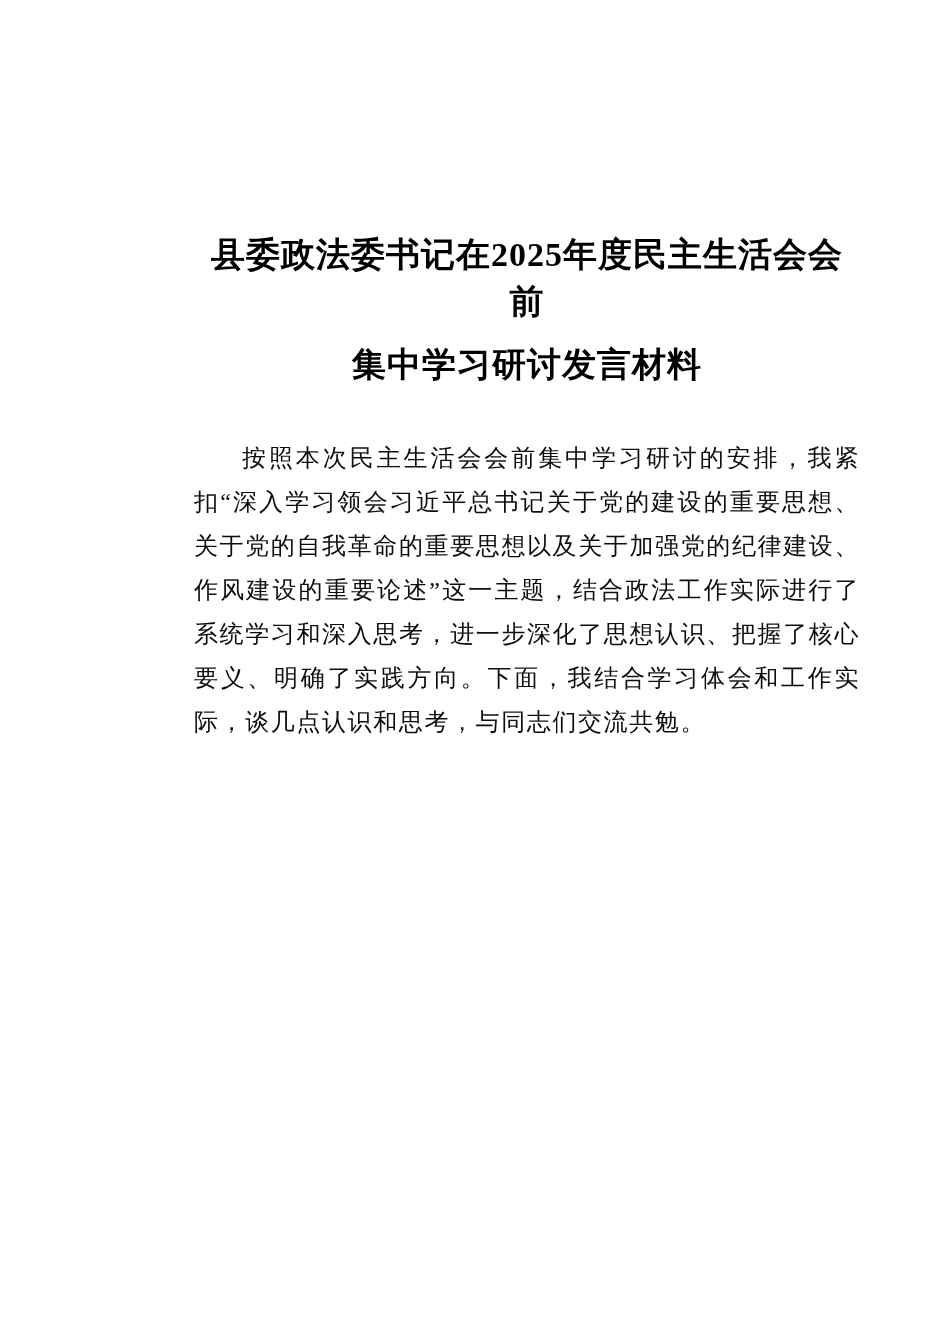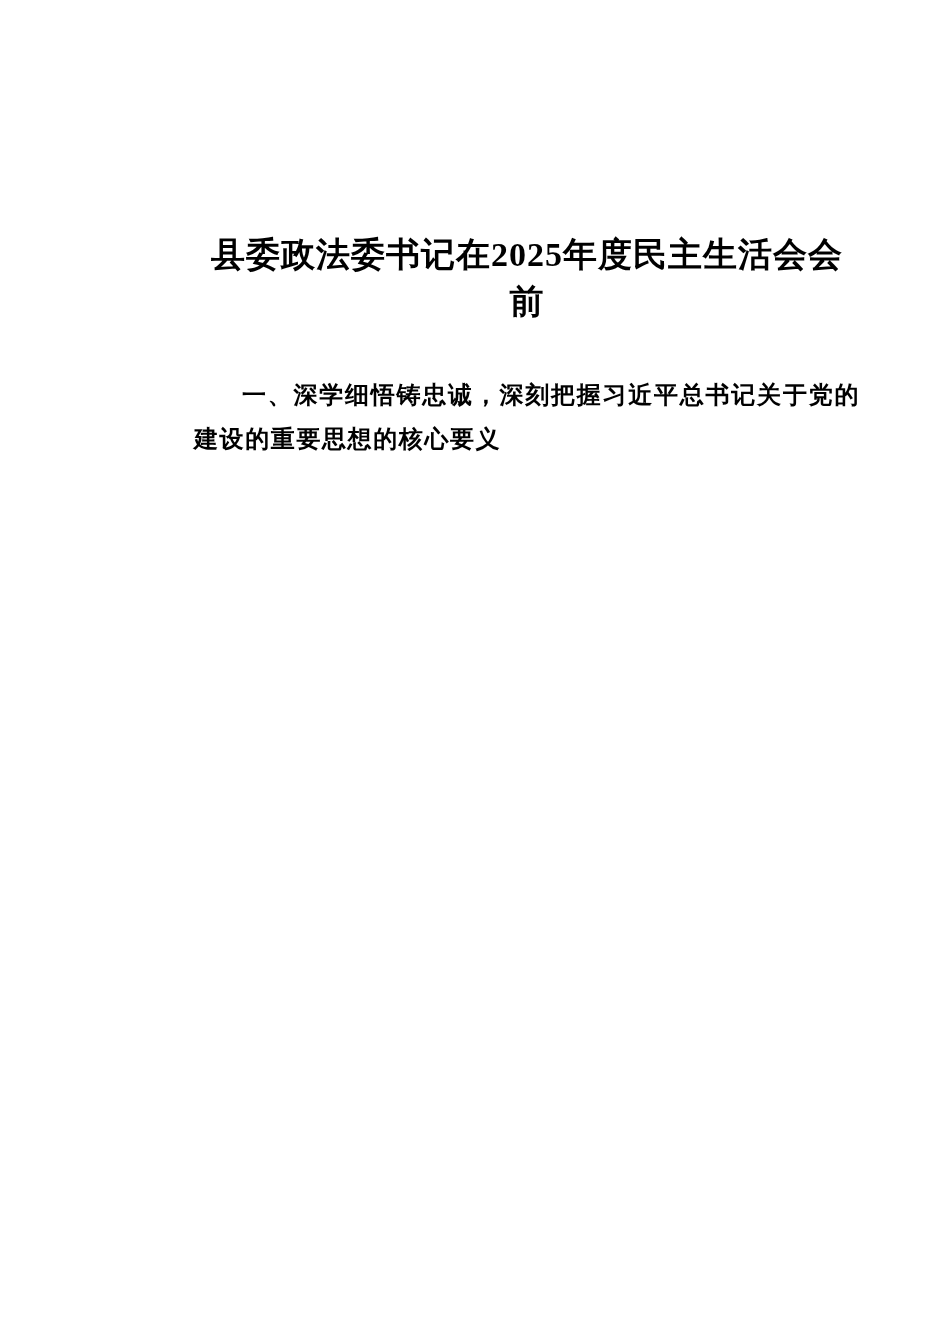--- a/index.html
+++ b/index.html
@@ -50,24 +50,25 @@
     color: #000000;
   }
 </style>
 </head>
 <body>
 
 <div class="page">
 
   <h1 class="doc-title">
     <span class="title-line">县委政法委书记在2025年度民主生活会会前</span>
+    <span class="title-line">集中学习研讨发言材料</span>
   </h1>
 
   <div class="doc-body">
 
+    <p class="para">按照本次民主生活会会前集中学习研讨的安排，我紧扣“深入学习领会习近平总书记关于党的建设的重要思想、关于党的自我革命的重要思想以及关于加强党的纪律建设、作风建设的重要论述”这一主题，结合政法工作实际进行了系统学习和深入思考，进一步深化了思想认识、把握了核心要义、明确了实践方向。下面，我结合学习体会和工作实际，谈几点认识和思考，与同志们交流共勉。</p>
 
-    <p class="para section-heading">一、深学细悟铸忠诚，深刻把握习近平总书记关于党的建设的重要思想的核心要义</p>
 
 
 
   </div>
 
 </div>
 
 </body></html>

